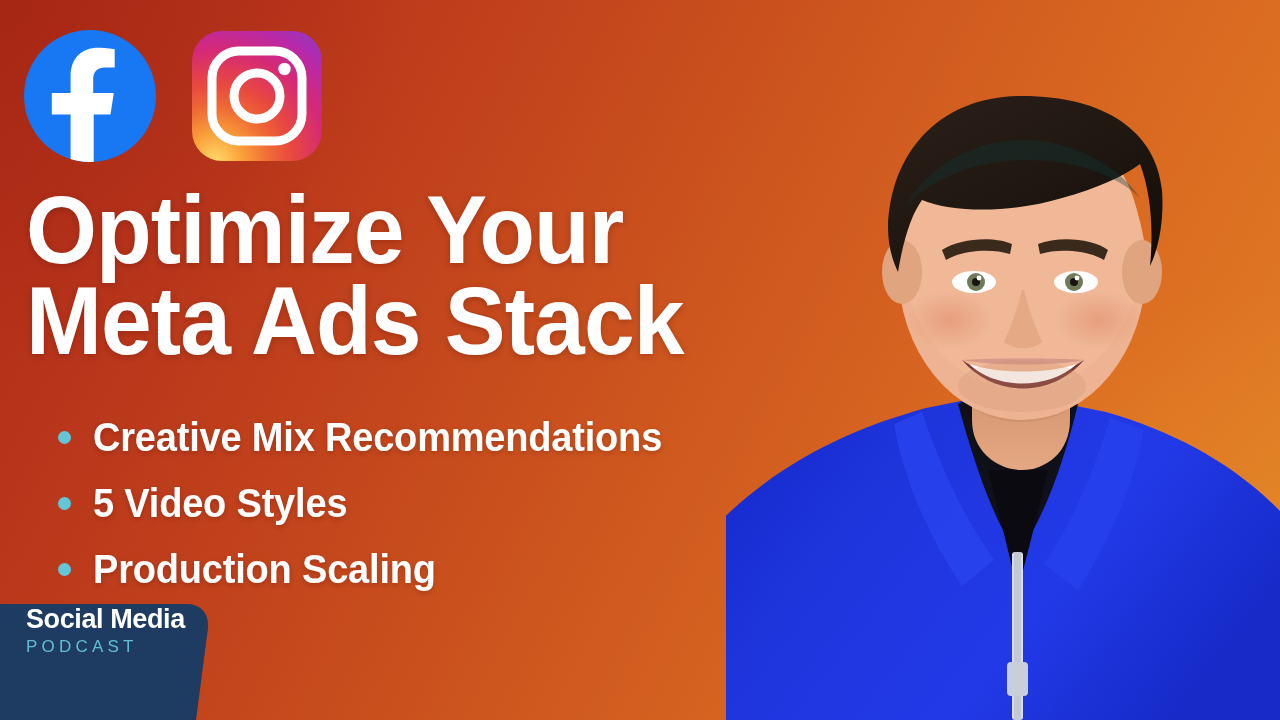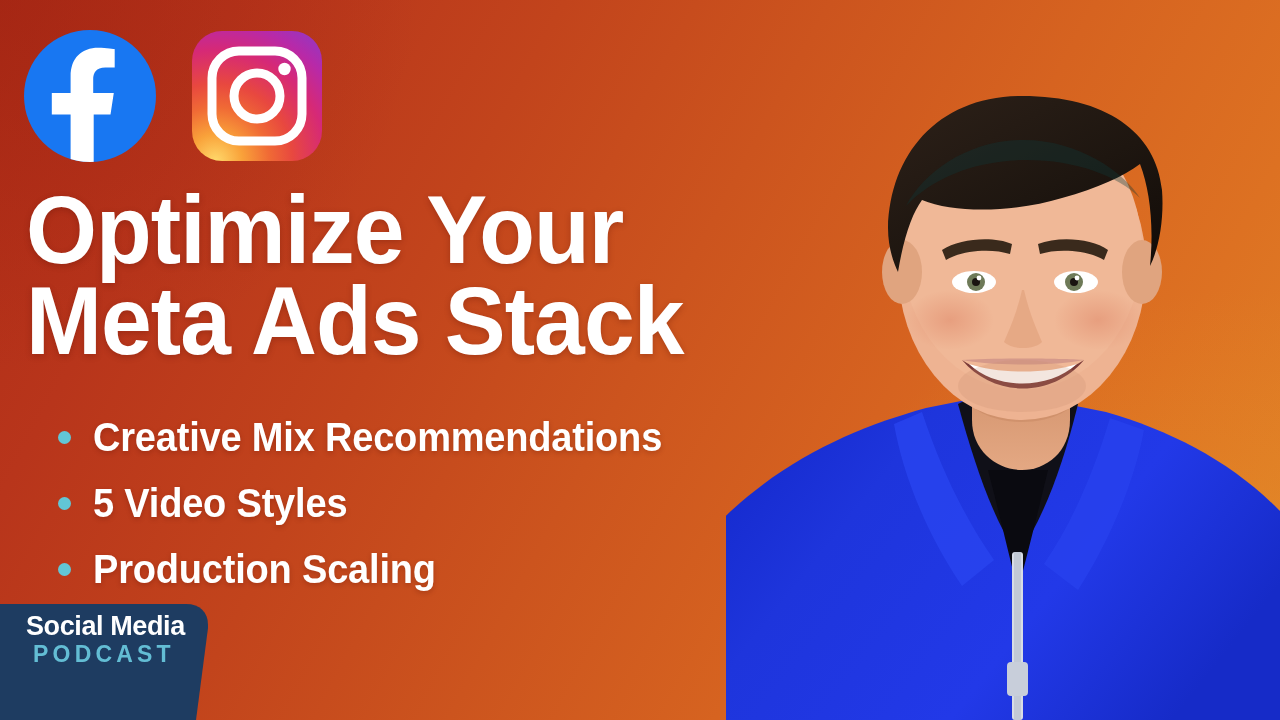--- a/index.html
+++ b/index.html
@@ -140,47 +140,46 @@
     height: 116px;
     overflow: hidden;
   }
   .badge-shape {
     position: absolute;
     inset: 0;
   }
   .badge-text {
     position: absolute;
     left: 26px;
-    top: 8px;
+    top: 1px;
     width: 180px;
     color: #FFFFFF;
     font-family: "Liberation Sans Narrow", "Liberation Sans", sans-serif;
   }
   .badge-l1 {
     display: block;
     font-weight: 700;
     font-size: 27px;
     line-height: 29px;
     letter-spacing: -0.4px;
   }
   .badge-l2 {
     display: block;
     font-weight: 700;
     font-size: 34px;
     line-height: 35px;
     letter-spacing: -0.6px;
   }
   .badge-l3 {
     display: block;
-    font-weight: 700;
-    font-size: 23px;
+    font-weight: 400;
+    font-size: 17px;
     line-height: 26px;
     letter-spacing: 4.2px;
     color: #63BDD4;
-    margin-left: 7px;
   }
 </style>
 </head>
 <body>
 
 <div class="stage">
 
   <div class="bg"></div>
   <div class="bg-warm"></div>
 

